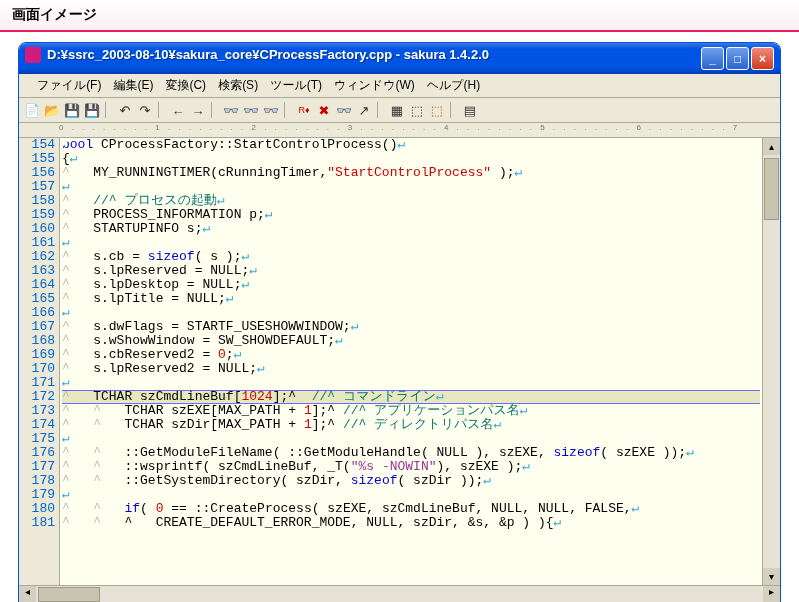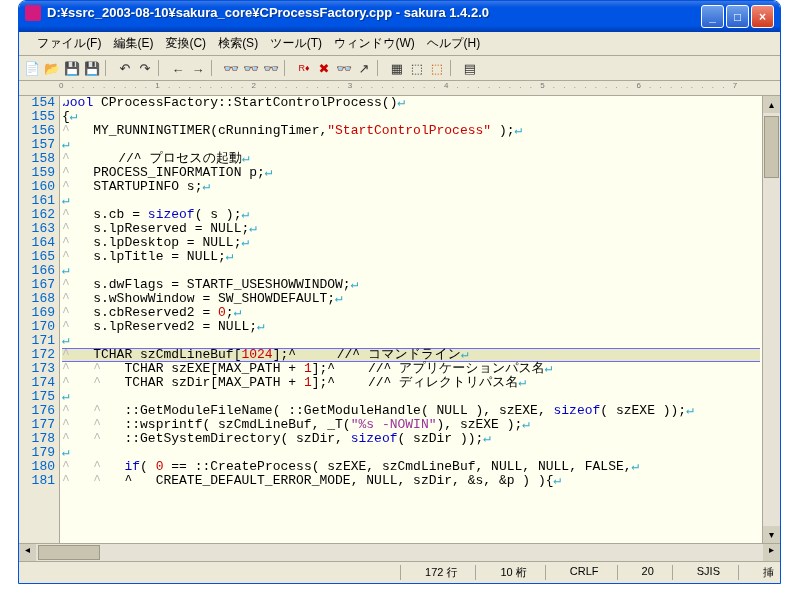--- a/index.html
+++ b/index.html
@@ -27,30 +27,31 @@
 .scroll-v .arr.up { top: 0; }
 .scroll-v .arr.dn { bottom: 0; }
 .scroll-h { height: 17px; background: #e6e3d6; border-top: 1px solid #aca899; display: flex; }
 .scroll-h .arr { width: 17px; background: #d4d0c0; text-align: center; font-size: 10px; }
 .scroll-h .track { flex: 1; position: relative; }
 .scroll-h .thumb { position: absolute; left: 2px; top: 1px; bottom: 1px; width: 60px; background: #c8c4b0; border: 1px solid #9d9a87; }
 .statusbar { background: #ece9d8; border-top: 1px solid #aca899; padding: 3px 6px; font-size: 11px; display: flex; justify-content: flex-end; gap: 18px; }
 .statusbar span { border-left: 1px solid #aca899; padding-left: 24px; }
 .k-blue { color: #0000cc; }
 .k-red { color: #cc0000; }
-.k-green { color: #000000; margin-left: 25px; }
+.k-green { color: #0f766e; }
 .k-str { color: #993399; }
 .k-num { color: #cc0000; }
 .eol { color: #33aacc; }
 .hl-line { background: #e8e8c0; box-shadow: inset 0 -1px 0 #6b6bff, inset 0 1px 0 #6b6bff; }
 </style>
 </head>
 <body>
 
 <div class="page">
+  <div class="header-bar">画面イメージ</div>
 
   <div class="window">
     <div class="titlebar">
       <div class="icon"></div>
       <div class="title">D:¥ssrc_2003-08-10¥sakura_core¥CProcessFactory.cpp - sakura 1.4.2.0</div>
       <div class="winbtns">
         <div class="winbtn min">_</div>
         <div class="winbtn max">□</div>
         <div class="winbtn cls">×</div>
       </div>

